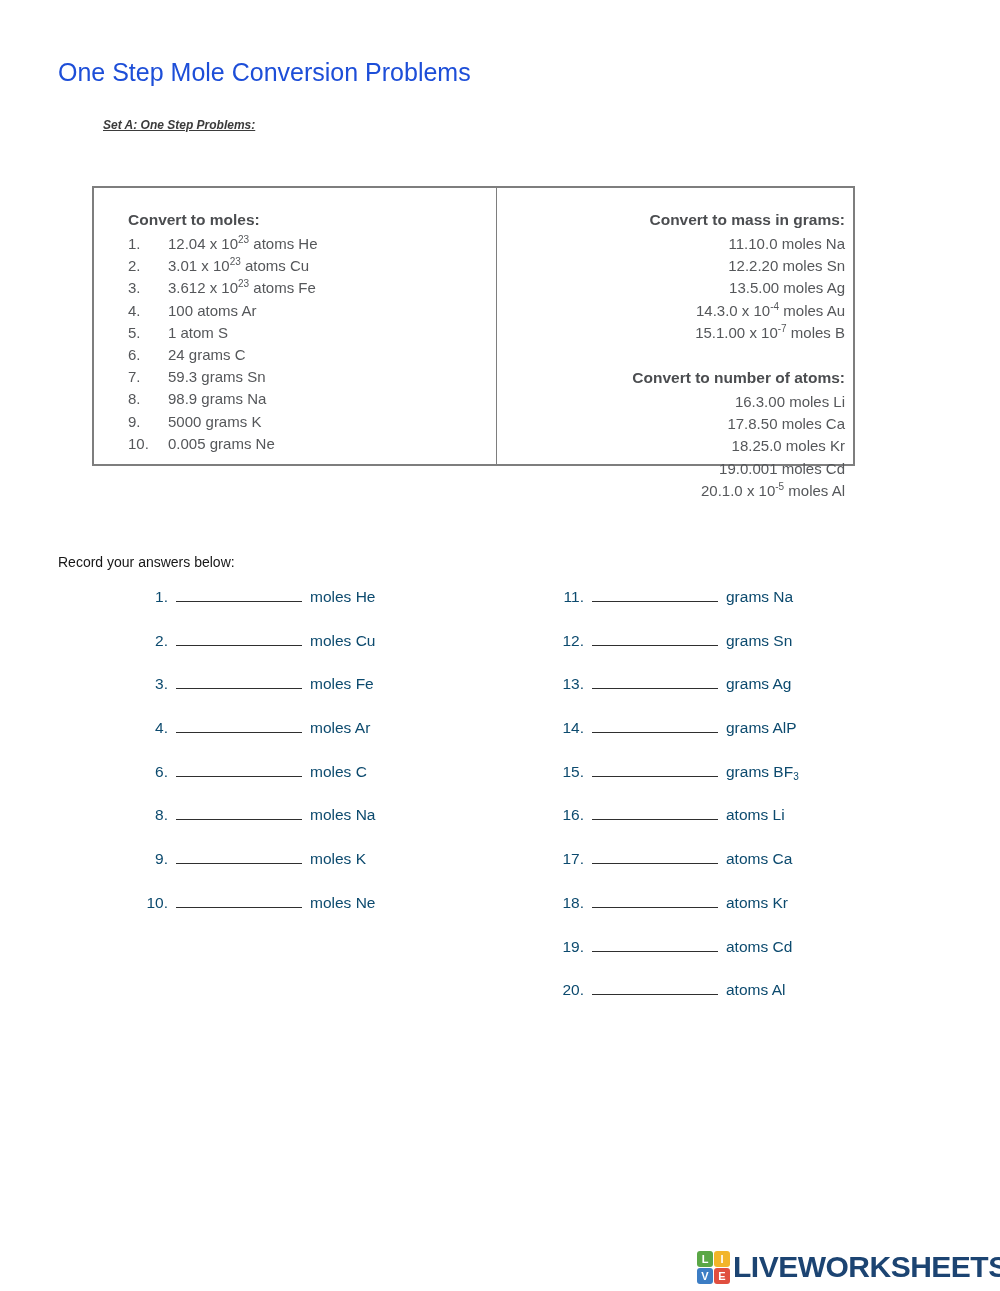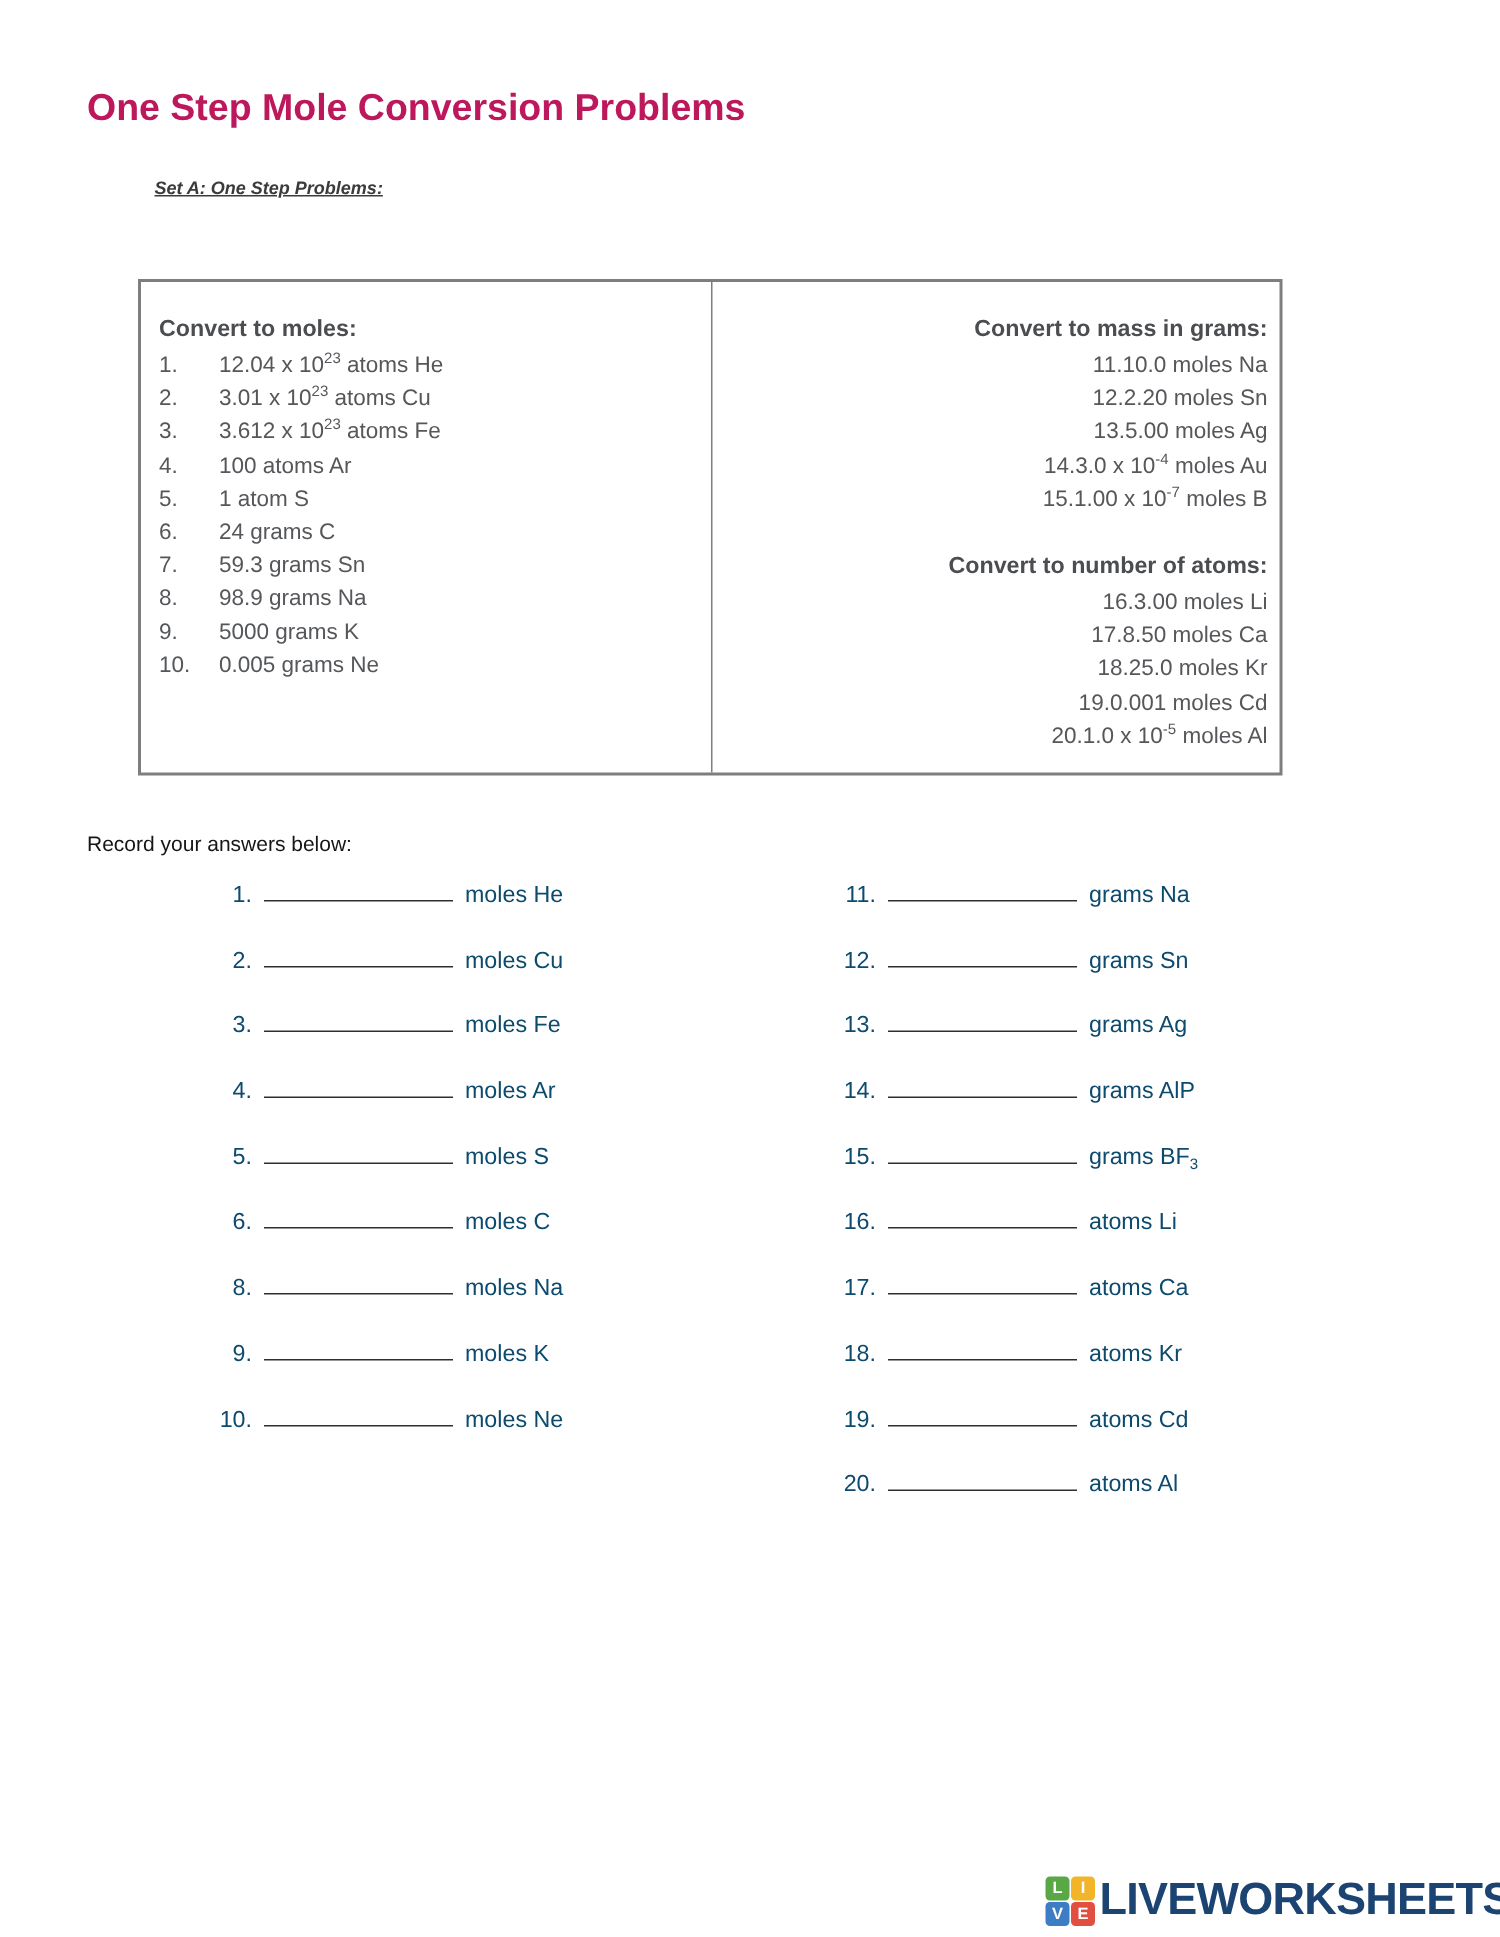--- a/index.html
+++ b/index.html
@@ -1,36 +1,37 @@
 <!DOCTYPE html>
 <html><head>
 <meta charset="utf-8">
 <style>
   * { margin:0; padding:0; box-sizing:border-box; }
   html,body { width:1000px; height:1291px; background:#ffffff; }
   body { position:relative; font-family:"Liberation Sans", sans-serif; }
 
   .page-title{
     position:absolute; left:58px; top:58px;
-    font-size:25px; font-weight:700; color:#be185d;
+    font-size:25px; font-weight:400; color:#1d4ed8;
   }
   .set-heading{
     position:absolute; left:103px; top:118px;
     font-size:12px; font-weight:700; font-style:italic;
     color:#3b3b3b; text-decoration:underline;
   }
 
   
   .problem-box{
     position:absolute; left:92px; top:186px;
-    width:763px; height:331px;
+    width:763px; height:280px;
     border:2px solid #7e7e7e;
     display:flex;
     color:#55575a;
     font-size:15px;
+    padding-left:22px;
   }
   .col{ padding:20px 8px 0 12px; }
   .col-left{ width:380px; }
   .col-divider{ width:1px; background:#7e7e7e; }
   .col-right{ flex:1;text-align:right; }
   .col-heading{
     font-weight:700; color:#4b4d50; font-size:15.5px;
     line-height:23px; margin-bottom:2px;
   }
   .p-row{ line-height:22.2px; white-space:nowrap; }
@@ -115,21 +116,20 @@
   </div>
 </div>
 
 <div class="record-label">Record your answers below:</div>
 
 <div class="answers-col answers-left">
   <div class="a-row"><span class="a-num">1.</span><span class="a-blank"></span><span class="a-unit"><span>moles He</span></span></div>
   <div class="a-row"><span class="a-num">2.</span><span class="a-blank"></span><span class="a-unit"><span>moles Cu</span></span></div>
   <div class="a-row"><span class="a-num">3.</span><span class="a-blank"></span><span class="a-unit"><span>moles Fe</span></span></div>
   <div class="a-row"><span class="a-num">4.</span><span class="a-blank"></span><span class="a-unit"><span>moles Ar</span></span></div>
-  <div class="a-row"><span class="a-num">5.</span><span class="a-blank"></span><span class="a-unit"><span>moles S</span></span></div>
   <div class="a-row"><span class="a-num">6.</span><span class="a-blank"></span><span class="a-unit"><span>moles C</span></span></div>
   <div class="a-row"><span class="a-num">8.</span><span class="a-blank"></span><span class="a-unit"><span>moles Na</span></span></div>
   <div class="a-row"><span class="a-num">9.</span><span class="a-blank"></span><span class="a-unit"><span>moles K</span></span></div>
   <div class="a-row"><span class="a-num">10.</span><span class="a-blank"></span><span class="a-unit"><span>moles Ne</span></span></div>
 </div>
 
 <div class="answers-col answers-right">
   <div class="a-row"><span class="a-num">11.</span><span class="a-blank"></span><span class="a-unit"><span>grams Na</span></span></div>
   <div class="a-row"><span class="a-num">12.</span><span class="a-blank"></span><span class="a-unit"><span>grams Sn</span></span></div>
   <div class="a-row"><span class="a-num">13.</span><span class="a-blank"></span><span class="a-unit"><span>grams Ag</span></span></div>

